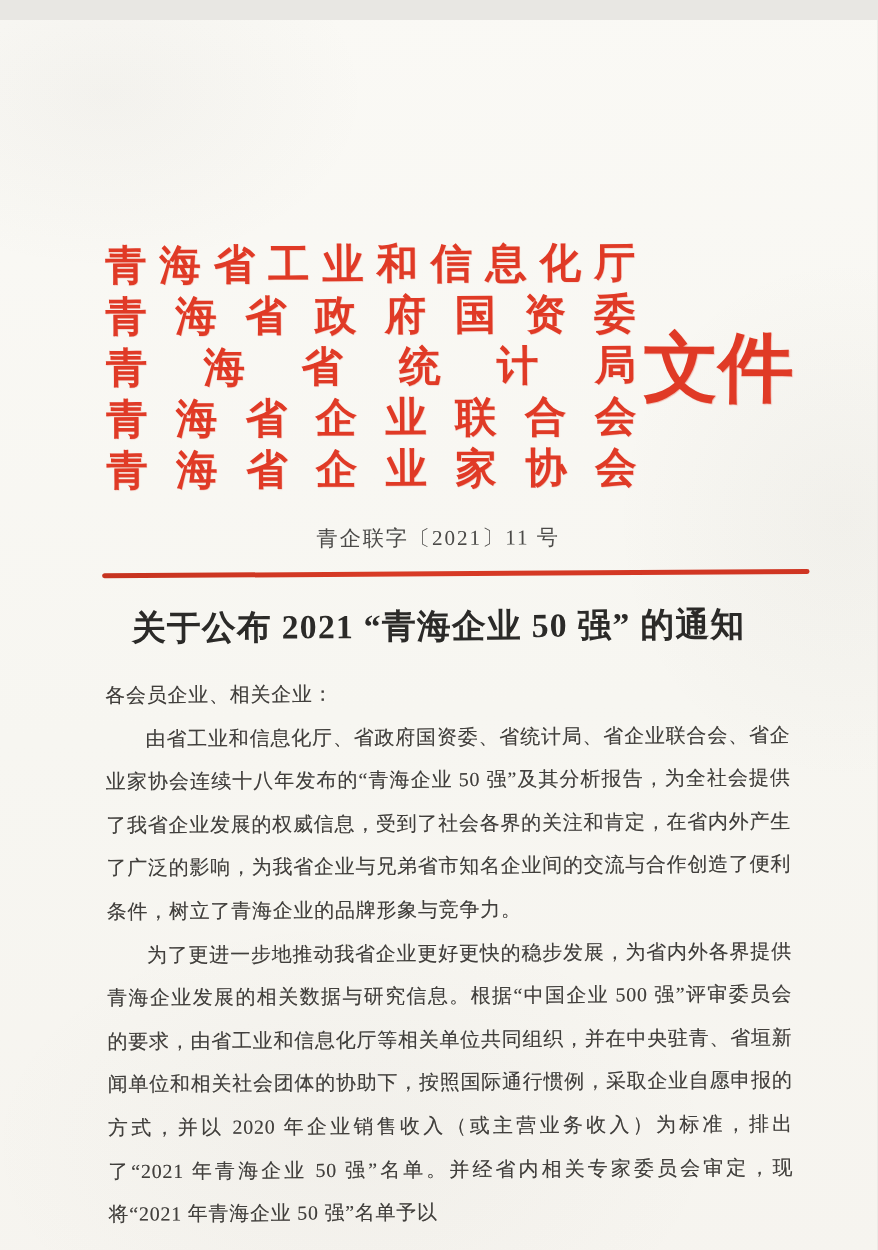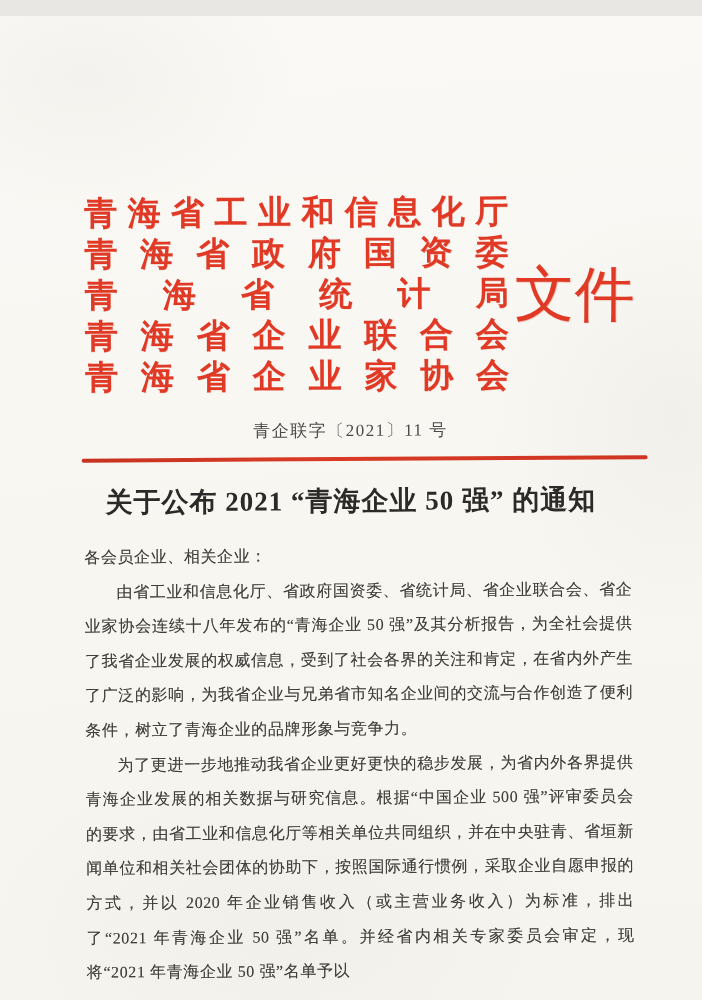--- a/index.html
+++ b/index.html
@@ -45,21 +45,21 @@
     white-space: nowrap;
     letter-spacing: 0;
     text-shadow: 0.4px 0.4px 0.6px rgba(224,58,38,0.35);
   }
   .doc-word {
     position: absolute;
     left: 430px;
     top: 74px;
     font-size: 60px;
     line-height: 60px;
-    font-weight: 400;
+    font-weight: 700;
     color: #e03a26;
     white-space: nowrap;
     text-shadow: 0.6px 0.6px 0.8px rgba(224,58,38,0.35);
     transform: rotate(0.6deg);
   }
 
   
   .doc-number {
     position: absolute;
     top: 403px;

